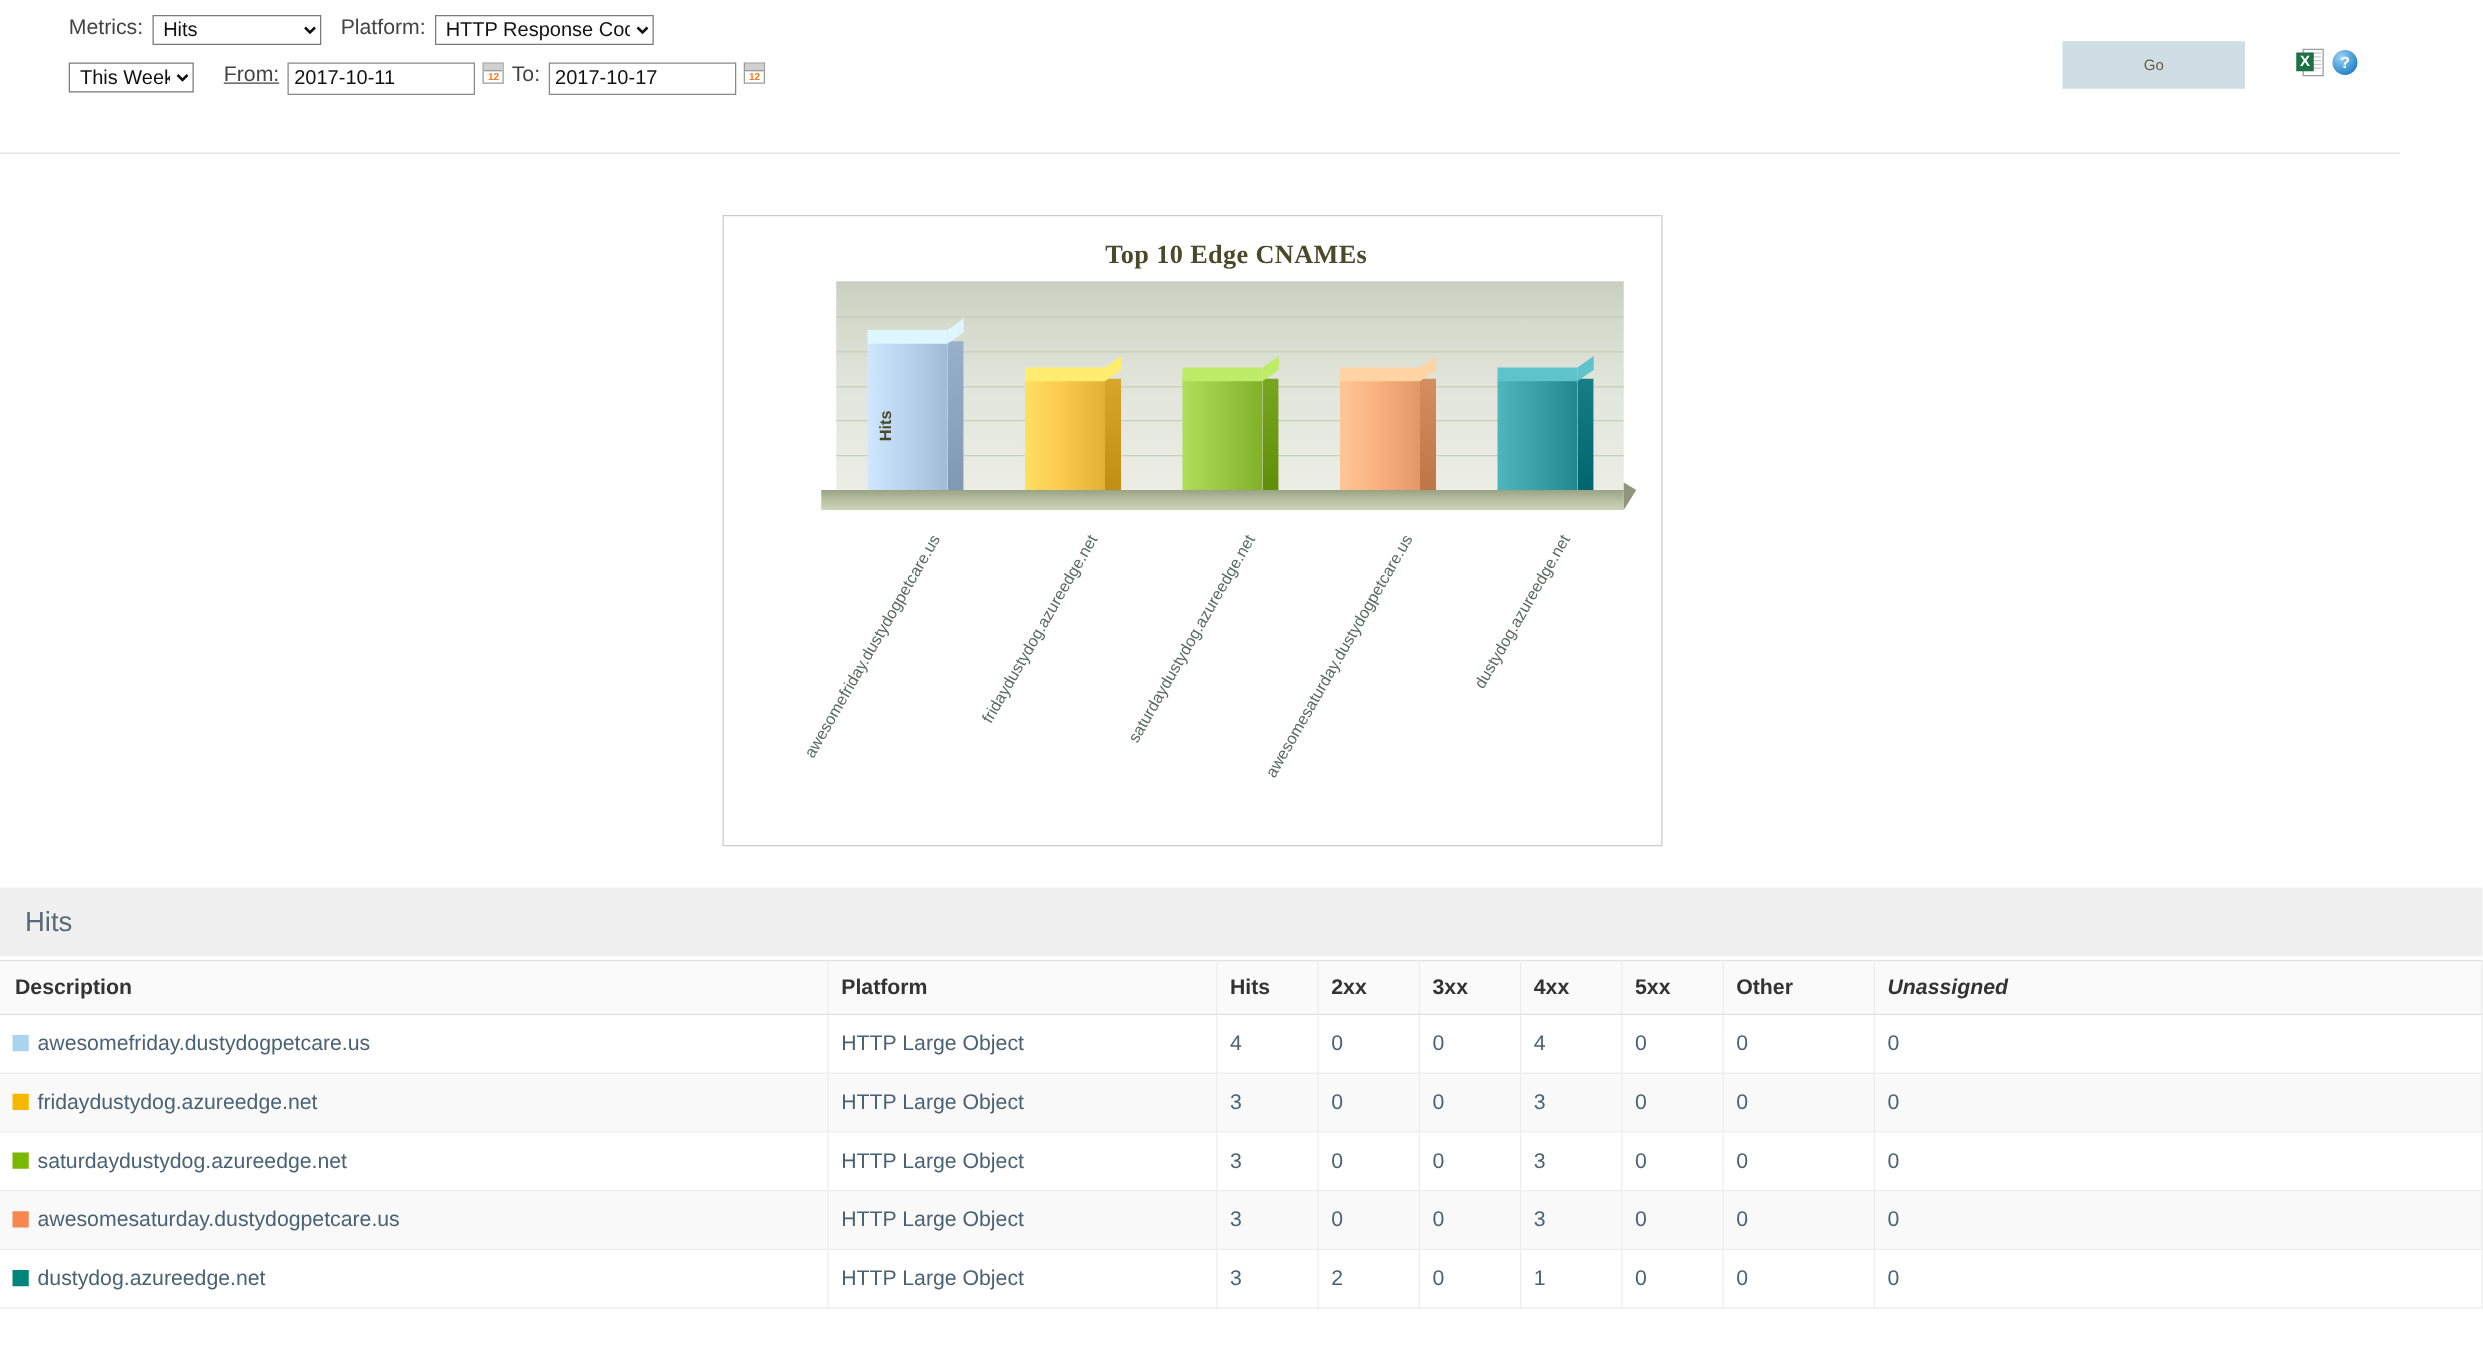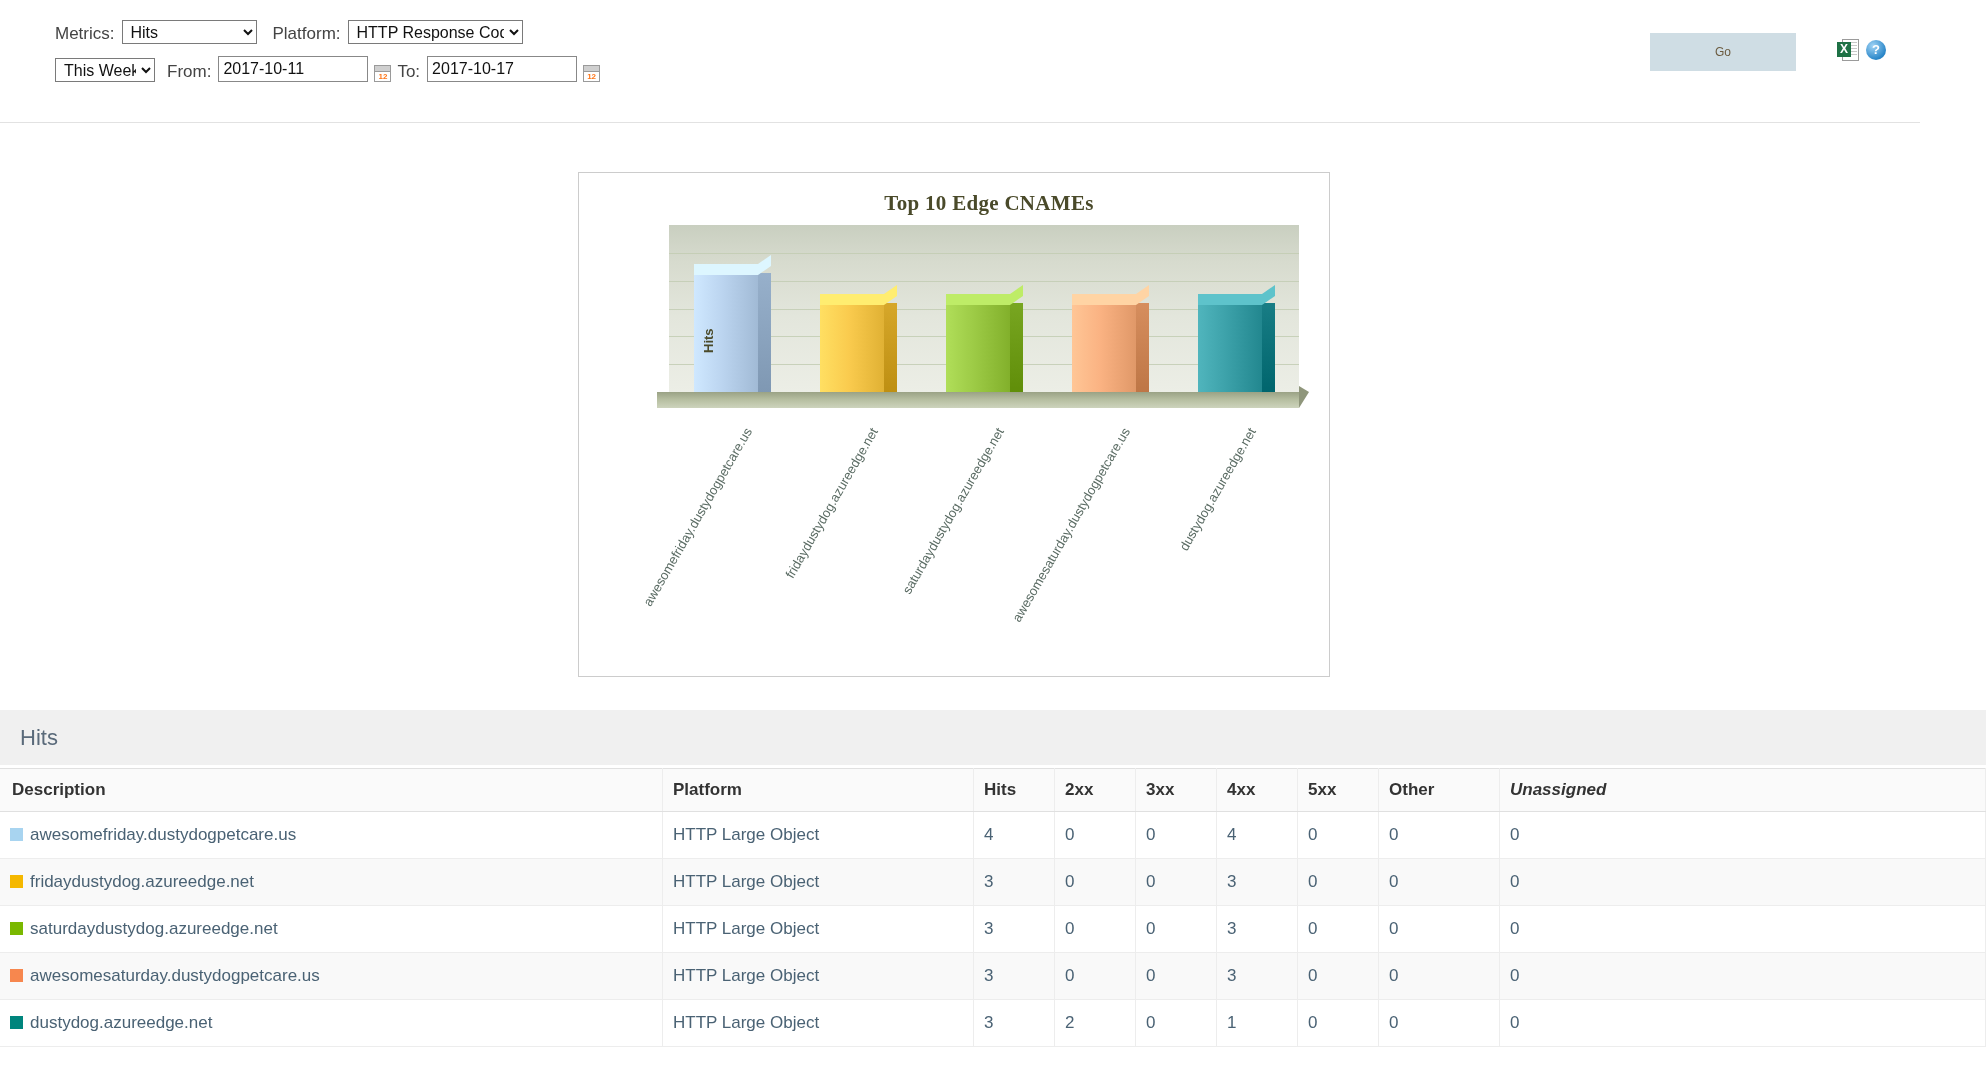--- a/index.html
+++ b/index.html
@@ -7,21 +7,21 @@
     width:1986px;height:1077px;
     background:#ffffff;
     font-family:"Liberation Sans", sans-serif;
     font-size:17px;
     color:#333333;
     overflow:hidden;
   }
 
   
   .toolbar{position:relative;padding:12px 0 0 55px;}
-  .toolbar-row{display:flex;align-items:flex-end;gap:0;height:32px;}
+  .toolbar-row{display:flex;align-items:flex-start;gap:0;height:32px;}
   .tb-label{font-size:17px;color:#444;margin-right:7px;}
   .tb-label.sp{margin-left:16px;}
   select.tb-select{
     font-family:"Liberation Sans", sans-serif;
     font-size:16px;color:#111;
     border:1px solid #7a7a7a;background:#fff;
     height:24px;padding:1px 2px 1px 4px;
     border-radius:0;
   }
   #metrics-select{width:135px;}
@@ -195,21 +195,21 @@
     <span class="tb-label sp">Platform:</span>
     <select class="tb-select" id="groupings-select">
       <option>HTTP Response Codes</option>
     </select>
   </div>
 
   <div class="toolbar-row row2">
     <select class="tb-select" id="range-select">
       <option>This Week</option>
     </select>
-    <span class="tb-label" style="margin-left:12px;">From:</span>
+    <span class="tb-label" style="margin-left:24px;text-decoration:underline;">From:</span>
     <input class="tb-date" value="2017-10-11" style="">
     <span class="cal-icon"></span>
     <span class="tb-label">To:</span>
     <input class="tb-date" value="2017-10-17" style="">
     <span class="cal-icon"></span>
   </div>
 
   <button class="go-button">Go</button>
 
   <div class="top-icons">

